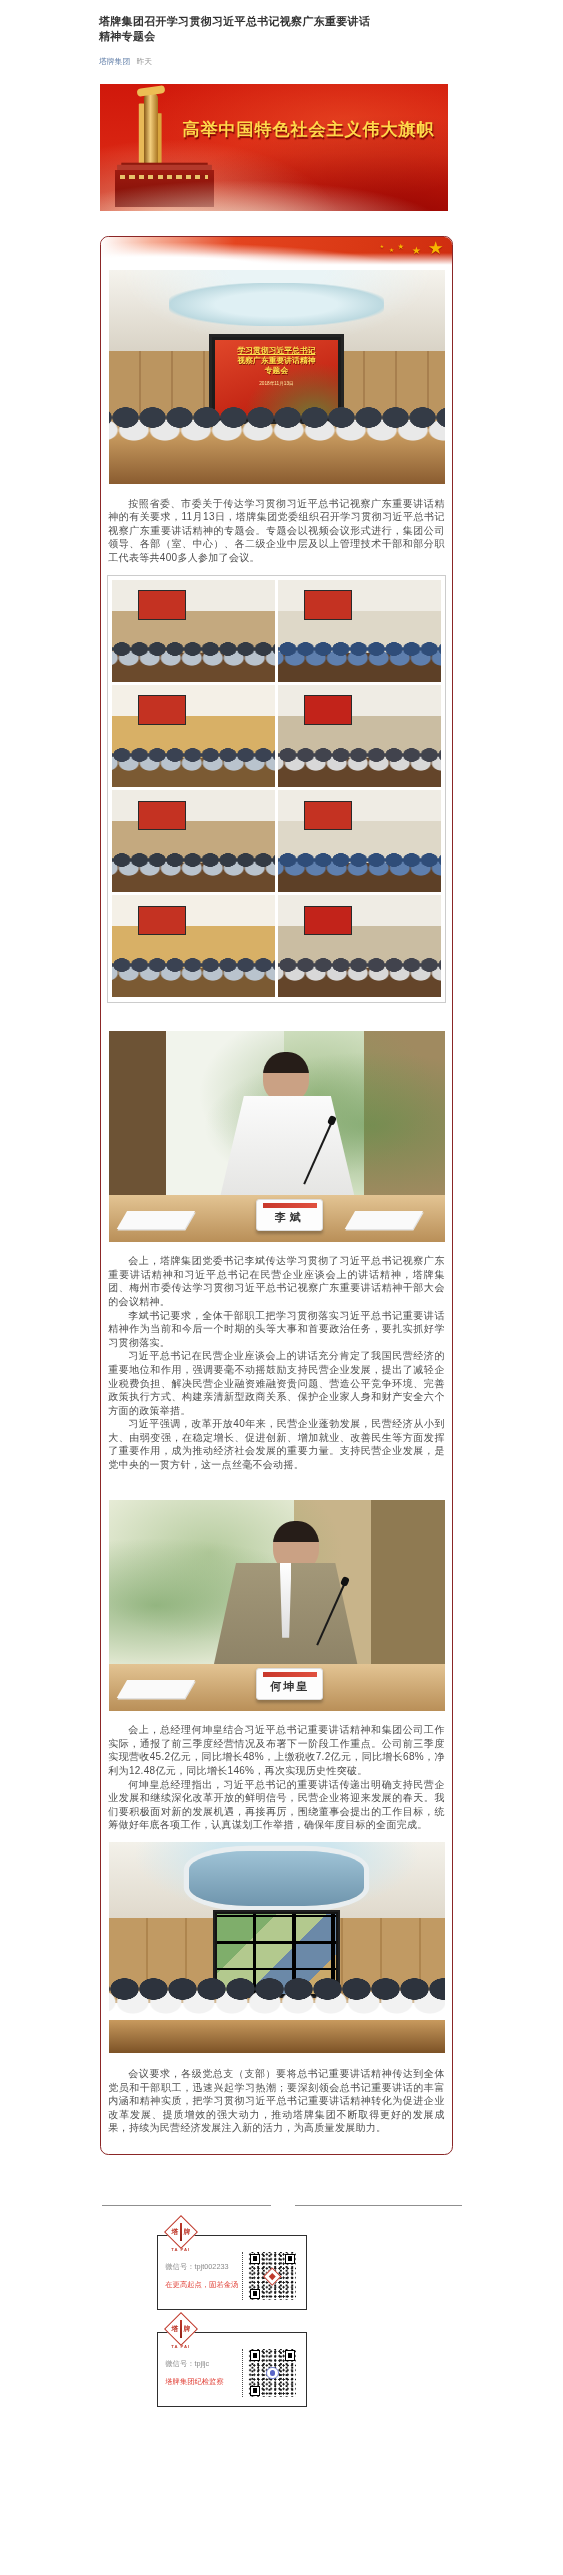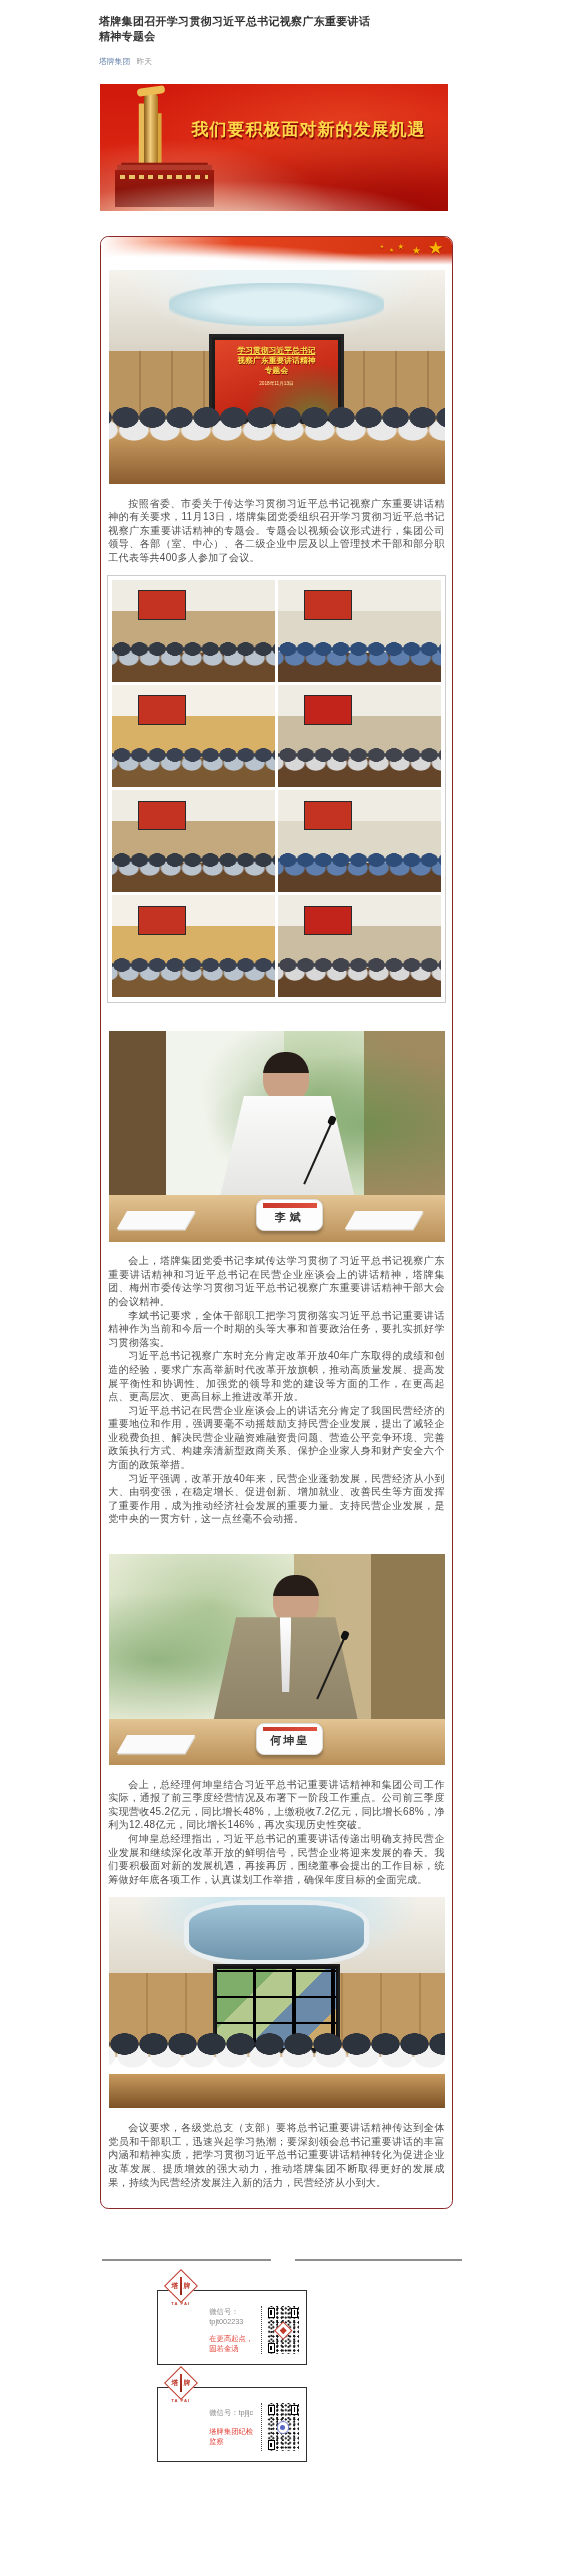--- a/index.html
+++ b/index.html
@@ -154,21 +154,21 @@
   .mic { position:absolute; width:1.6px; height:68px; background:#1a1a1a; transform:rotate(24deg); }
   .mic::before { content:""; position:absolute; top:-6.3px; left:-2.6px; width:6.8px; height:9.4px; border-radius:3.1px; background:#111; }
   .mic-a { left:62%; top:42%; }
   .mic-b { left:66%; top:38%; }
   .desk { position:absolute; left:0; right:0; bottom:0; height:22%;
     background:linear-gradient(180deg,#e3c493,#b98f58); }
   .paper { position:absolute; bottom:6%; width:68px; height:17.7px; background:#fafafa; transform:skewX(-30deg);
     box-shadow:1.6px 1.6px 0 #e2e2e2; }
   .paper-l { left:4%; } .paper-r { right:8%; }
   .tent { position:absolute; bottom:5%; left:44%; width:67px; height:32px; background:#fdfdfd;
-    border:0.5px solid #ddd; border-radius:8px; text-align:center;
+    border:0.5px solid #ddd; border-radius:3px; text-align:center;
     box-shadow:0 2.1px 3.1px rgba(0,0,0,.25); }
   .tent::before { content:""; display:block; margin:3.1px auto 2.1px; width:84%; height:4.7px;
     background:linear-gradient(90deg,#c8372a,#e0503f); }
   .tent-name { font-size:11px; font-weight:700; color:#333; letter-spacing:4.2px; }
 
   .ph4 { height:211px; }
   .ph4-ceiling { position:absolute; inset:0 0 60% 0;
     background:
       radial-gradient(ellipse at 50% 15%, #cfe6ee 25%, transparent 60%),
       linear-gradient(180deg,#f3f1ea,#ddd6c8); }
@@ -231,21 +231,21 @@
   .card-logo { position:absolute; top:-19px; left:7.3px; width:31px; height:34px; text-align:center; }
   .diamond { position:relative; margin:2.1px auto 0; width:24px; height:24px;
     border:1.6px solid #c0392b; transform:rotate(45deg); background:#fff; }
   .diamond-inner { position:absolute; inset:0; transform:rotate(-45deg);
     display:flex; align-items:center; justify-content:center; gap:5.2px;
     font-size:6.8px; font-weight:700; color:#c0392b; }
   .diamond-inner::before { content:""; position:absolute; left:50%; top:2.1px; bottom:2.1px; width:2.1px;
     margin-left:-1px; background:linear-gradient(180deg,#c0392b,#8e2318); }
   .card-latin { margin-top:3.1px; font-size:4.2px; font-weight:700; color:#c0392b; letter-spacing:1px; }
   .card-body { display:flex; align-items:center; }
-  .card-texts { width:76px;margin-left:44px; }
+  .card-texts { width:76px; }
   .wid { font-size:7.3px; color:#8a8a8a; margin-bottom:8.3px; }
   .slogan { font-size:7.3px; color:#e03a30; }
   .dotsep { height:48px; margin:0 5.2px 0 1px;
     border-left:1.6px dotted #4a4a4a; }
 </style>
 </head>
 <body>
 
 <div class="page">
 
@@ -264,21 +264,21 @@
       </div>
     <div class="follow-cap">微信扫一扫</div>
     <div class="follow-cap">关注该公众号</div>
   </div>
 
   <div class="banner">
     <div class="pillar"></div>
     <div class="gate"></div>
     <div class="banner-glow"></div>
     <div class="banner-text">
-      <div class="banner-line">我们要积极面对新的发展机遇</div>
+      <div class="banner-line">高举中国特色社会主义伟大旗帜</div>
     </div>
   </div>
 
   <div class="frame">
 
     <div class="frame-decor">
       <span class="star s1">★</span>
       <span class="star s2">★</span>
       <span class="star s3">★</span>
       <span class="star s4">★</span>
@@ -325,21 +325,20 @@
       <div class="paper paper-l"></div>
       <div class="paper paper-r"></div>
       <div class="tent">
         <div class="tent-name">李斌</div>
       </div>
     </div>
 
     <div class="pgroup">
         <p class="para">会上，塔牌集团党委书记李斌传达学习贯彻了习近平总书记视察广东重要讲话精神和习近平总书记在民营企业座谈会上的讲话精神，塔牌集团、梅州市委传达学习贯彻习近平总书记视察广东重要讲话精神干部大会的会议精神。</p>
         <p class="para">李斌书记要求，全体干部职工把学习贯彻落实习近平总书记重要讲话精神作为当前和今后一个时期的头等大事和首要政治任务，要扎实抓好学习贯彻落实。</p>
-        <p class="para">习近平总书记视察广东时充分肯定改革开放40年广东取得的成绩和创造的经验，要求广东高举新时代改革开放旗帜，推动高质量发展、提高发展平衡性和协调性、加强党的领导和党的建设等方面的工作，在更高起点、更高层次、更高目标上推进改革开放。</p>
         <p class="para">习近平总书记在民营企业座谈会上的讲话充分肯定了我国民营经济的重要地位和作用，强调要毫不动摇鼓励支持民营企业发展，提出了减轻企业税费负担、解决民营企业融资难融资贵问题、营造公平竞争环境、完善政策执行方式、构建亲清新型政商关系、保护企业家人身和财产安全六个方面的政策举措。</p>
         <p class="para">习近平强调，改革开放40年来，民营企业蓬勃发展，民营经济从小到大、由弱变强，在稳定增长、促进创新、增加就业、改善民生等方面发挥了重要作用，成为推动经济社会发展的重要力量。支持民营企业发展，是党中央的一贯方针，这一点丝毫不会动摇。</p>
       </div>
 
     <div class="photo ph-person" style="margin-top:28px;">
       <div class="ph3-bg"></div>
       <div class="head" style="left:49%;"></div>
       <div class="torso-khaki"></div>
       <div class="mic mic-b"></div>
       <div class="desk"></div>
@@ -359,21 +358,21 @@
       <div class="ph4-cove"></div>
       <div class="ph4-wall"></div>
       <div class="screen2">
         <div class="screen2-grid"></div>
       </div>
       <div class="ph4-people"></div>
       <div class="ph4-table"></div>
     </div>
 
     <div class="pgroup" style="margin-top:13.6px;">
-        <p class="para">会议要求，各级党总支（支部）要将总书记重要讲话精神传达到全体党员和干部职工，迅速兴起学习热潮；要深刻领会总书记重要讲话的丰富内涵和精神实质，把学习贯彻习近平总书记重要讲话精神转化为促进企业改革发展、提质增效的强大动力，推动塔牌集团不断取得更好的发展成果，持续为民营经济发展注入新的活力，民营经济从小到大。</p>
+        <p class="para">会议要求，各级党总支（支部）要将总书记重要讲话精神传达到全体党员和干部职工，迅速兴起学习热潮；要深刻领会总书记重要讲话的丰富内涵和精神实质，把学习贯彻习近平总书记重要讲话精神转化为促进企业改革发展、提质增效的强大动力，推动塔牌集团不断取得更好的发展成果，持续为民营经济发展注入新的活力，为高质量发展助力。</p>
       </div>
 
   </div>
 
   <div class="divider"></div>
 
   <div class="fcard">
     <div class="card-logo">
       <div class="diamond">
         <div class="diamond-inner">

